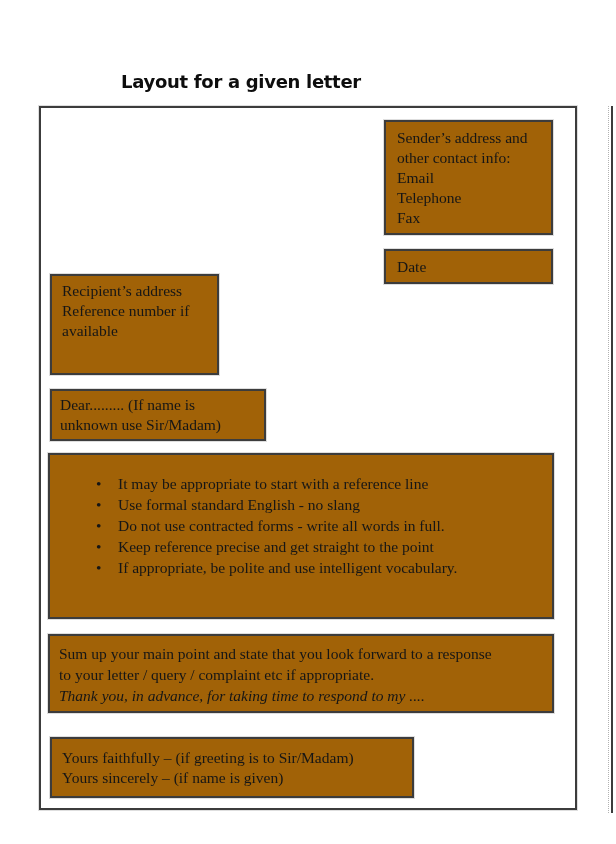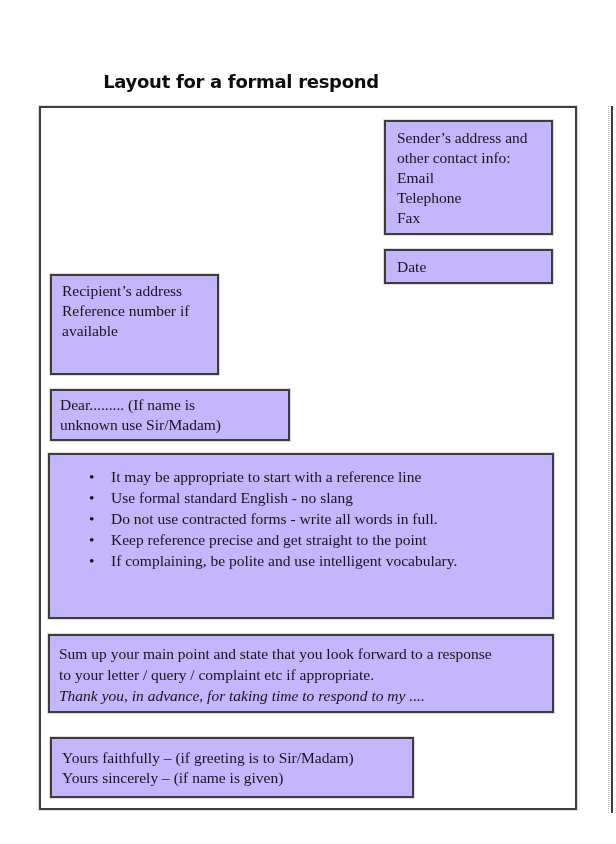--- a/index.html
+++ b/index.html
@@ -39,34 +39,34 @@
     border: 2px solid #3c3c3c;
     box-shadow: 0 0 0 1px #dedede;
     box-sizing: border-box;
     background: transparent;
   }
   .box {
     position: absolute;
     border: 2px solid #3c3c3c;
     box-shadow: 0 0 0 1px #dedede;
     box-sizing: border-box;
-    background: #c4b5fd;
+    background: #a16207;
     font-size: 15.5px;
     line-height: 20px;
   }
   .ml { white-space: pre-line; }
   .sender-box    { left: 384px; top: 120px; width: 169px; height: 115px; padding: 6px 11px; }
   .date-box      { left: 384px; top: 249px; width: 169px; height: 35px;  padding: 6px 11px; }
   .recipient-box { left: 50px;  top: 274px; width: 169px; height: 101px; padding: 5px 10px; }
-  .salutation-box{ left: 50px;  top: 389px; width: 240px; height: 52px;  padding: 4px 8px;  }
+  .salutation-box{ left: 50px;  top: 389px; width: 216px; height: 52px;  padding: 4px 8px;  }
   .guidelines-box{ left: 48px;  top: 453px; width: 506px; height: 166px; padding: 10px 8px; line-height: 21px; }
   .summary-box   { left: 48px;  top: 634px; width: 506px; height: 79px;  padding: 7px 9px;  line-height: 21px; }
   .signoff-box   { left: 50px;  top: 737px; width: 364px; height: 61px;  padding: 9px 10px; }
   ul.bullets {
-    margin: 1px;
+    margin: 8px;
     padding: 0;
     list-style: none;
   }
   ul.bullets li {
     position: relative;
     padding-left: 52px;
   }
   ul.bullets li::before {
     content: "\2022";
     position: absolute;
@@ -89,21 +89,21 @@
     width: 2px;
     height: 707px;
     background: #3c3c3c;
   }
 </style>
 </head>
 <body>
 
 <div class="page">
 
-  <h1 class="title">Layout for a formal respond</h1>
+  <h1 class="title">Layout for a given letter</h1>
 
   <div class="frame"></div>
 
   <div class="box sender-box">
     <div class="ml">Sender’s address and
 other contact info:
 Email
 Telephone
 Fax</div>
   </div>
@@ -131,21 +131,21 @@
       <li>
         <span>Use formal standard English - no slang</span>
       </li>
       <li>
         <span>Do not use contracted forms - write all words in full.</span>
       </li>
       <li>
         <span>Keep reference precise and get straight to the point</span>
       </li>
       <li>
-        <span>If complaining, be polite and use intelligent vocabulary.</span>
+        <span>If appropriate, be polite and use intelligent vocabulary.</span>
       </li>
     </ul>
   </div>
 
   <div class="box summary-box">
     <div class="ml">Sum up your main point and state that you look forward to a response
 to your letter / query / complaint etc if appropriate.</div>
     <div class="italic">Thank you, in advance, for taking time to respond to my ....</div>
   </div>
 

